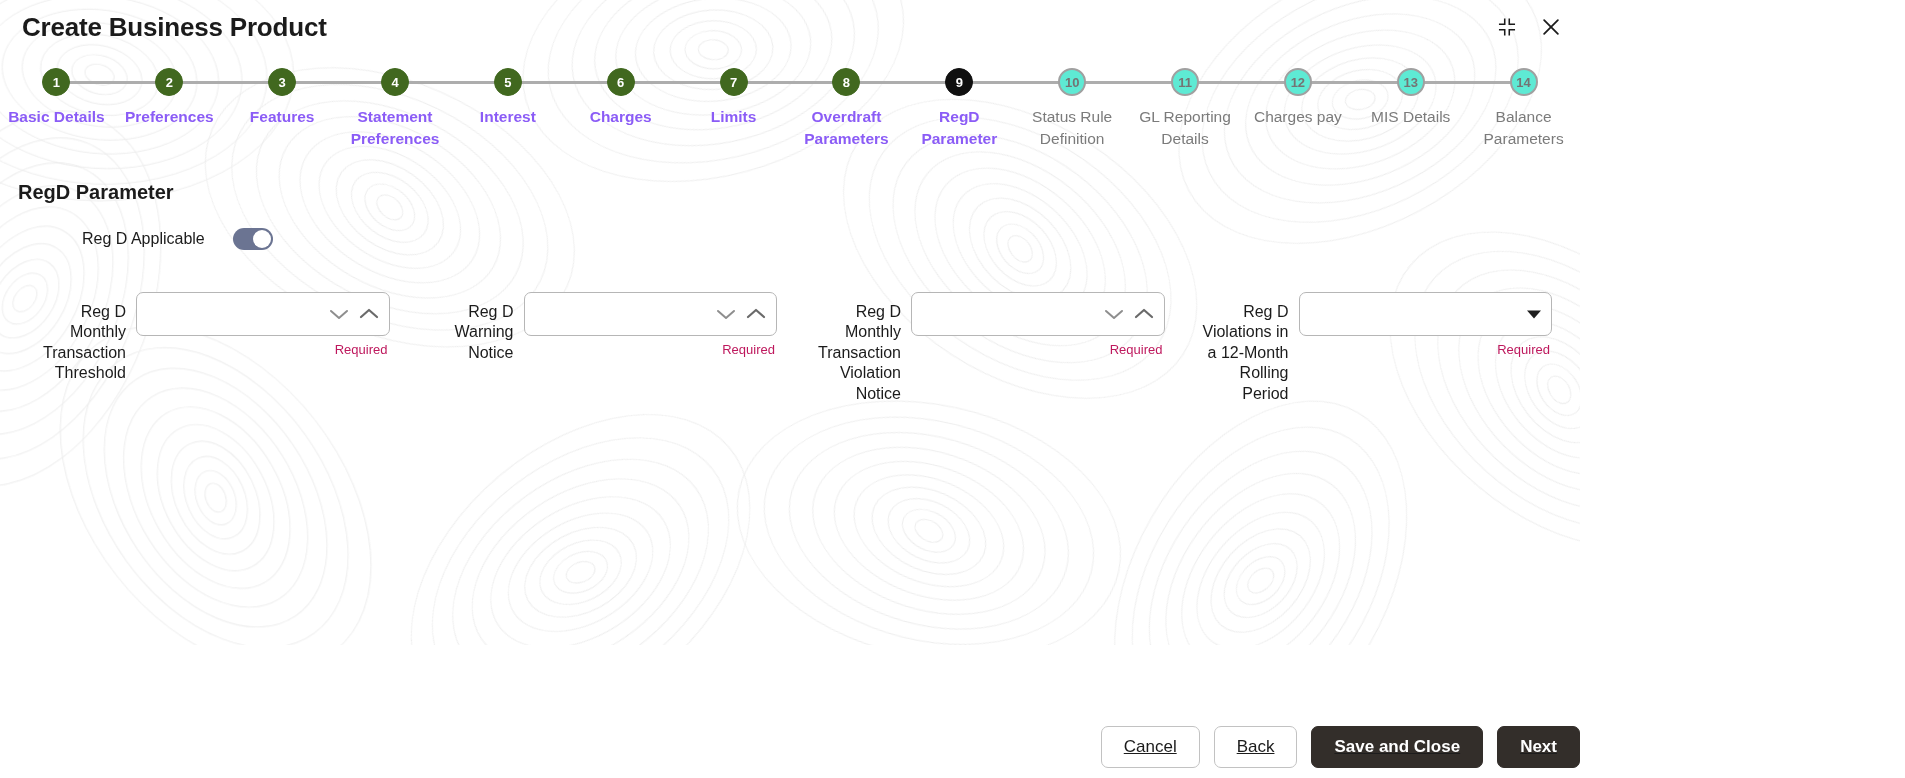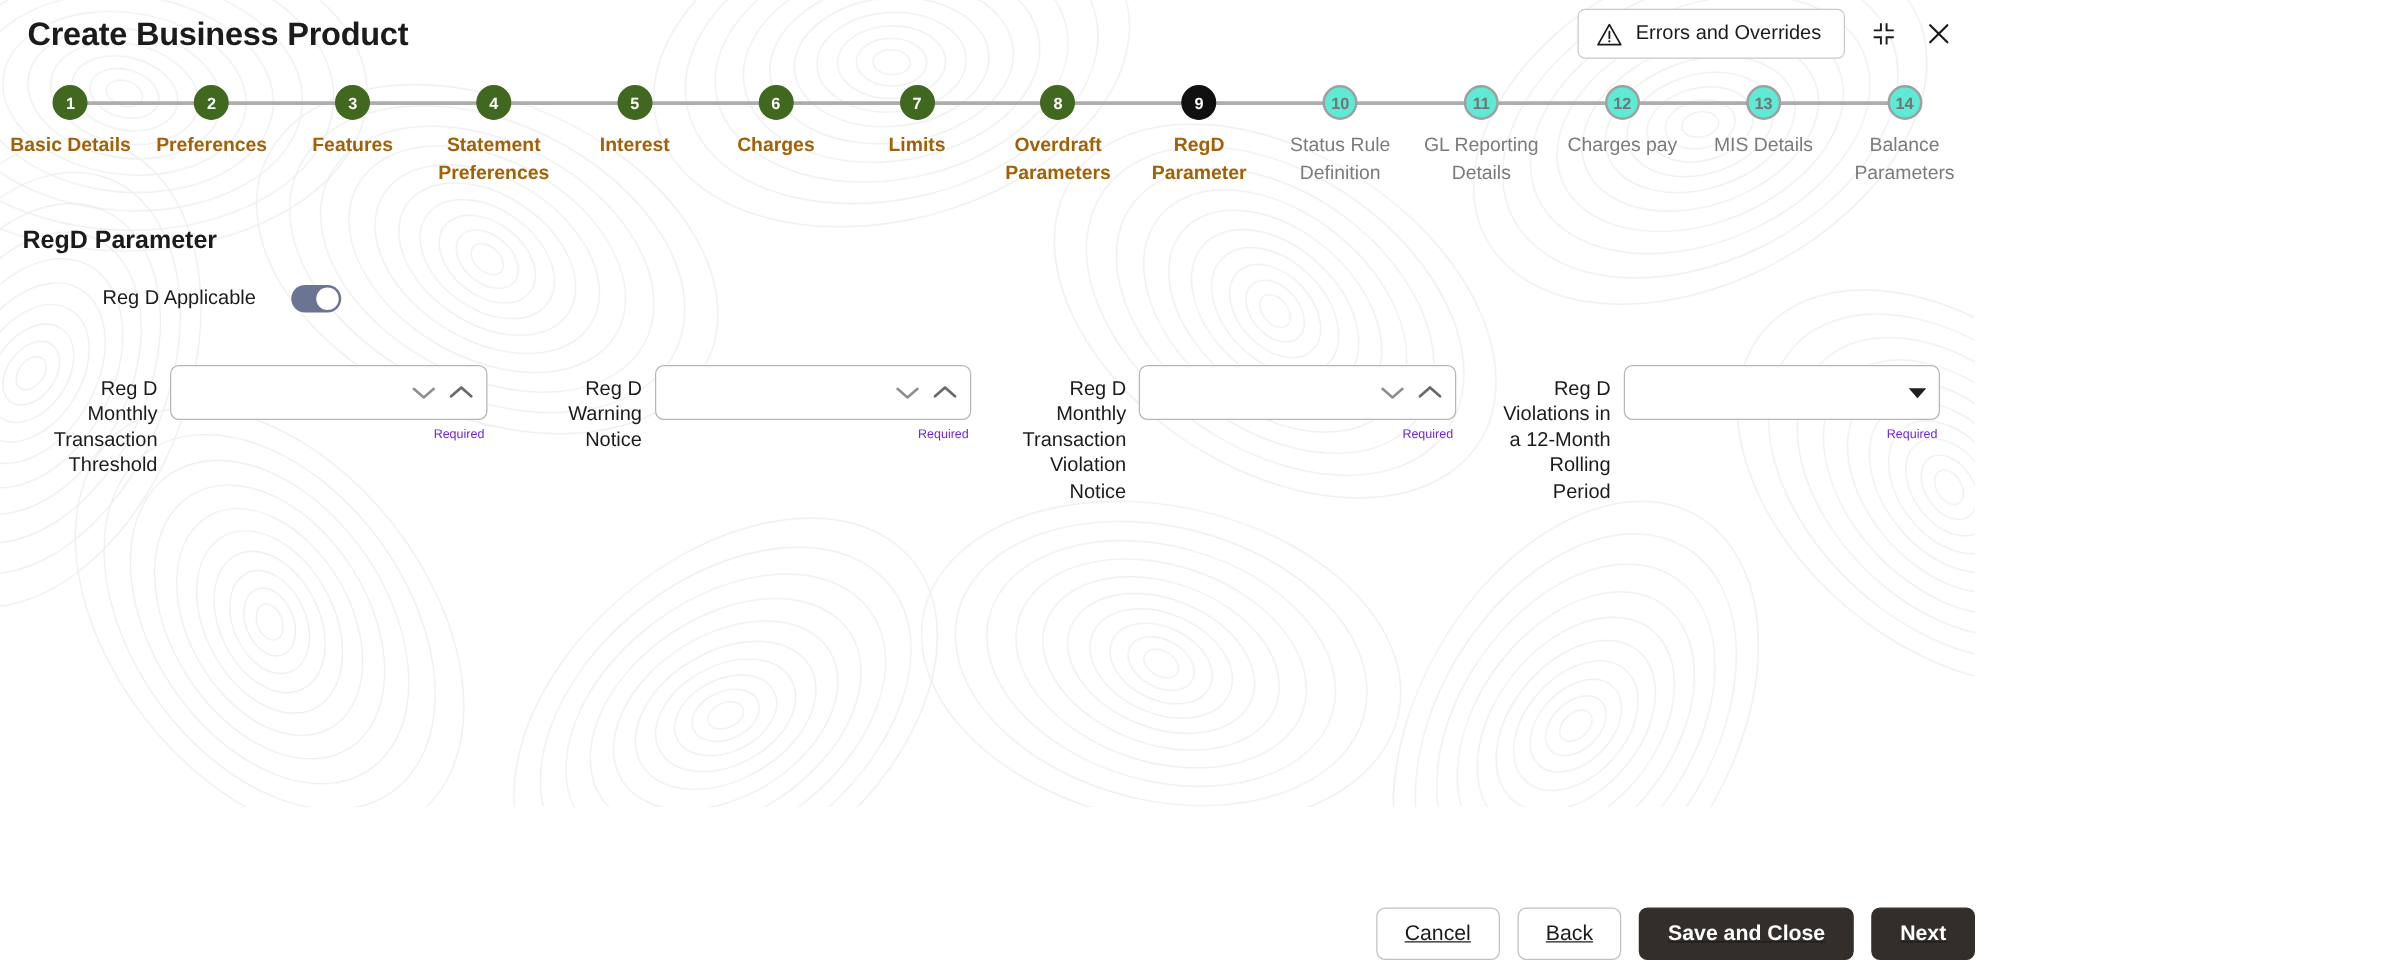--- a/index.html
+++ b/index.html
@@ -120,21 +120,21 @@
   .step.todo .bubble { background: #5eead4; color: #747474; border: 2px solid #a0a0a0; font-weight: 600; }
   .step .step-label {
     margin-top: 10px;
     font-size: 15.5px;
     text-align: center;
     line-height: 1.42;
     max-width: 130px;
     white-space: pre-line;
   }
   .step.done .step-label,
-  .step.current .step-label { color: #a16207; font-weight: 600; }
+  .step.current .step-label { color: #8b5cf6; font-weight: 600; }
   .step.todo .step-label { color: #7b7b7b; font-weight: 500; }
 
   
   .content {
     position: relative;
     z-index: 2;
     padding: 14px 20px 0 10px;
   }
   .section-title {
     font-size: 20px;
@@ -220,22 +220,22 @@
     align-items: center;
     gap: 8px;
     padding-right: 10px;
     pointer-events: none;
   }
   .sel-icons .ico { pointer-events: auto; cursor: pointer; display:block; }
   .chev { width: 22px; height: 14px; display: block; }
   .caret-solid { width: 16px; height: 10px; display:block; }
   .required {
     align-self: flex-end;
-    font-size: 10px;
-    color: #6d28d9;
+    font-size: 13px;
+    color: #be185d;
     margin-top: 6px;
     padding-right: 2px;
   }
 
   
   .footer {
     position: absolute;
     left: 0; right: 0; bottom: 0;
     z-index: 3;
     height: 56px;
@@ -313,28 +313,20 @@
       <use href="#swirl" x="1880" y="470" transform="rotate(40 1880 470)"></use>
       <use href="#swirl" x="30" y="360" transform="rotate(-70 30 360)"></use>
     </g>
   </svg>
 
   <div class="titlebar">
     <div class="page-title">Create Business Product</div>
 
     <div class="titlebar-right">
 
-      <button class="errors-btn">
-        <svg class="icon-warning" viewBox="0 0 24 22">
-          <path d="M12 2 L22.5 20.5 H1.5 Z" fill="none" stroke="#1b1b1b" stroke-width="1.6" stroke-linejoin="round"></path>
-          <line x1="12" y1="8.5" x2="12" y2="14.5" stroke="#1b1b1b" stroke-width="1.7" stroke-linecap="round"></line>
-          <circle cx="12" cy="17.4" r="1.05" fill="#1b1b1b"></circle>
-        </svg>
-        <span>Errors and Overrides</span>
-      </button>
 
       <button class="win-btn">
         <svg class="icon-collapse" viewBox="0 0 24 22">
           <g stroke="#1b1b1b" stroke-width="1.7" fill="none" stroke-linecap="square">
             <path d="M9.5 2.5 V8 H4"></path>
             <path d="M14.5 2.5 V8 H20"></path>
             <path d="M9.5 19.5 V14 H4"></path>
             <path d="M14.5 19.5 V14 H20"></path>
           </g>
         </svg>

